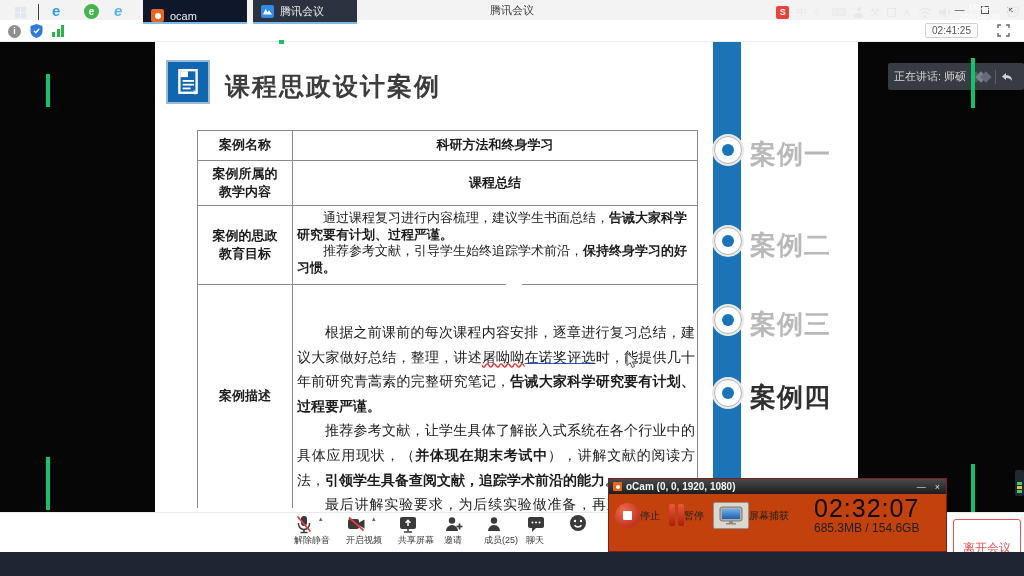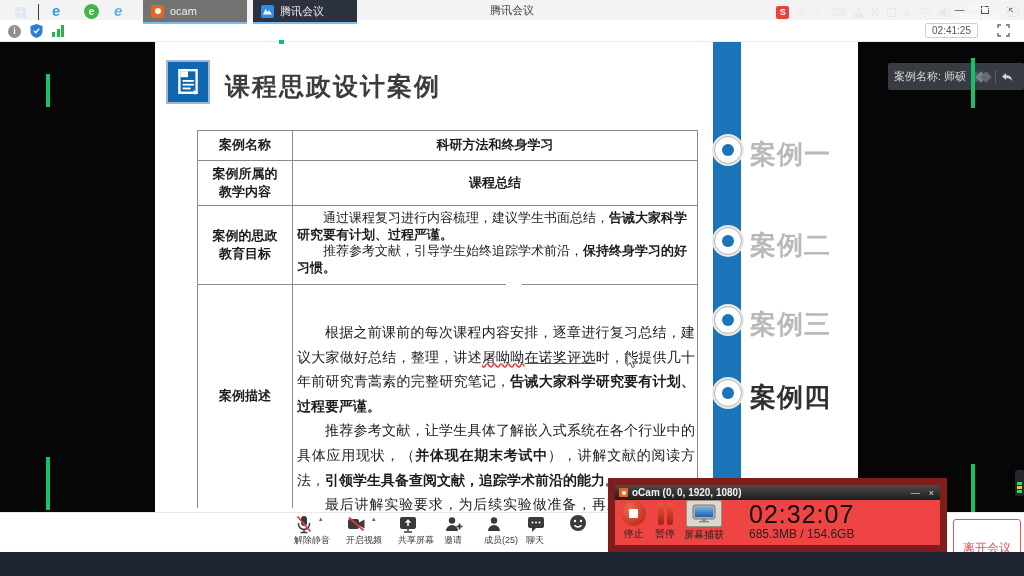--- a/index.html
+++ b/index.html
@@ -56,31 +56,31 @@
 
   
   .meet-bar { left:0; top:512px; width:1024px; height:40px; background:#ffffff; border-top:1px solid #e9e9e9; }
   .mbtn { top:513px; height:38px; display:flex; flex-direction:column; align-items:flex-start; justify-content:flex-start; cursor:default; }
   .mbtn .icon-row { height:21px; display:flex; align-items:center; }
   .mbtn .lbl { font-size:9px; color:#3a3a3a; margin-top:0; white-space:nowrap; }
   .caret { font-size:7px; color:#666; margin-left:5px; margin-top:-10px; }
   .leave-btn { left:953px; top:519px; border:1px solid #e85252; color:#e85252; font-size:12px; padding:20px 9px; border-radius:3px; background:#fff; }
 
   
-  .ocam { left:608px; top:478px; width:339px; height:74px; border:7px solid #7f1d1d; background:#ef4444; }
+  .ocam { left:608px; top:478px; width:339px; height:74px; border:1px solid #7f1d1d; background:#c2410c; }
   .ocam-title { height:15px; background:linear-gradient(#4a4a4a,#1d1d1d); display:flex; align-items:center; padding:0 4px; gap:4px; }
   .ocam-ico { width:9px; height:9px; background:#e8651f; border-radius:1px; display:flex; align-items:center; justify-content:center; }
   .ocam-ico i { width:4px; height:4px; background:#fff; border-radius:50%; }
   .ocam-title-text { font-size:10px; font-weight:bold; color:#f2f2f2; flex:1; white-space:nowrap; overflow:hidden; }
   .ocam-ctl { color:#ddd; font-size:9px; display:flex; gap:9px; margin-right:2px; }
   .ocam-tabs { height:15px; background:#d6d2ca; border-bottom:1px solid #a6a29a; display:flex; align-items:flex-end; padding-left:2px; }
   .ocam-tab { font-size:11px; color:#333; line-height:14px; padding:0 10px; }
   .ocam-tab.active { background:#f1efea; border:1px solid #8e8a82; border-bottom:none; }
   .ocam-body { height:42px; display:flex; align-items:center; padding:0 6px; gap:9px; }
-  .ogrp { display:flex; flex-direction:column; align-items:center; }
+  .ogrp { display:flex; flex-direction:row; align-items:center; }
   .ogrp .olbl { font-size:10px; color:#222; margin-top:1px; white-space:nowrap; }
   .stop-circle { width:25px; height:25px; border-radius:50%; background:radial-gradient(circle at 35% 30%, #ef6a4d, #b01f0f); display:flex; align-items:center; justify-content:center; }
   .stop-circle i { width:9px; height:9px; background:#fff; border-radius:1px; }
   .pause-bars { display:flex; gap:3px; height:25px; align-items:center; }
   .pause-bars span { width:6px; height:22px; border-radius:2px; background:linear-gradient(#ea5a3a,#a81f0e); }
   .capture-box { width:36px; height:27px; border:1px solid #979289; background:#dcd8d0; border-radius:2px; display:flex; align-items:center; justify-content:center; }
   .otimer { font-size:25px; color:#0d0d0d; line-height:25px; letter-spacing:1px; }
   .ostorage { font-size:12px; color:#222; margin-top:0; }
 
   
@@ -205,21 +205,21 @@
   <div class="abs tl-label" style="left:750px; top:137px;">案例一</div>
   <div class="abs tl-label" style="left:750px; top:228px;">案例二</div>
   <div class="abs tl-label" style="left:750px; top:307px;">案例三</div>
   <div class="abs tl-label active" style="left:750px; top:380px;">案例四</div>
 
   <svg class="abs cursor-svg" style="left:626px; top:352px;" width="12" height="17" viewBox="0 0 12 17">
     <path d="M1 1 L1 13.5 L4.2 10.8 L6.3 15.6 L8.6 14.6 L6.5 9.9 L10.8 9.7 Z" fill="#f4f4f4" stroke="#555" stroke-width="1"></path>
   </svg>
 
   <div class="abs toast">
-    <span class="toast-text">案例名称: 师硕</span>
+    <span class="toast-text">正在讲话: 师硕</span>
     <span style="display:flex; margin-left:1px;">
       <i class="diamond" style="background:#565b63;"></i>
       <i class="diamond" style="background:#7a818b; margin-left:-3px;"></i>
       <i class="diamond" style="background:#646b74; margin-left:-3px;"></i>
     </span>
     <span class="toast-div"></span>
     <svg width="12" height="10" viewBox="0 0 12 10">
       <path d="M5 1 L1 4.5 L5 8 V5.9 C8 5.9 10 6.9 11 9 C11 4.6 8.5 3.3 5 3.3 Z" fill="#cfd3d8"></path>
     </svg>
   </div>
@@ -381,21 +381,21 @@
         <span></span>
         <span></span>
         <span></span>
       </span>
   </div>
   <div class="abs tb-sep"></div>
   <span class="abs tb-letter" style="left:52px; color:#2e9ce3;">e</span>
   <span class="abs green-e">e</span>
   <span class="abs tb-letter" style="left:114px; color:#56b3e6; font-style:italic;">e</span>
 
-  <div class="abs task" style="left:143px; background:#737373;">
+  <div class="abs task" style="left:143px; background:#0f172a;align-items:flex-end;">
     <span class="task-ico" style="background:#e8651f;">
         <i style="width:6px;height:6px;border-radius:50%;background:#fff;"></i>
       </span>
     <span class="tlabel">ocam</span>
   </div>
   <div class="abs task" style="left:253px; background:#2c3240;">
     <span class="task-ico" style="background:#2f8de4;">
       <svg width="9" height="7" viewBox="0 0 9 7">
           <path d="M0 6.5 L2.6 1 L4.6 4.2 L6 2.2 L9 6.5 Z" fill="#fff"></path>
         </svg>

